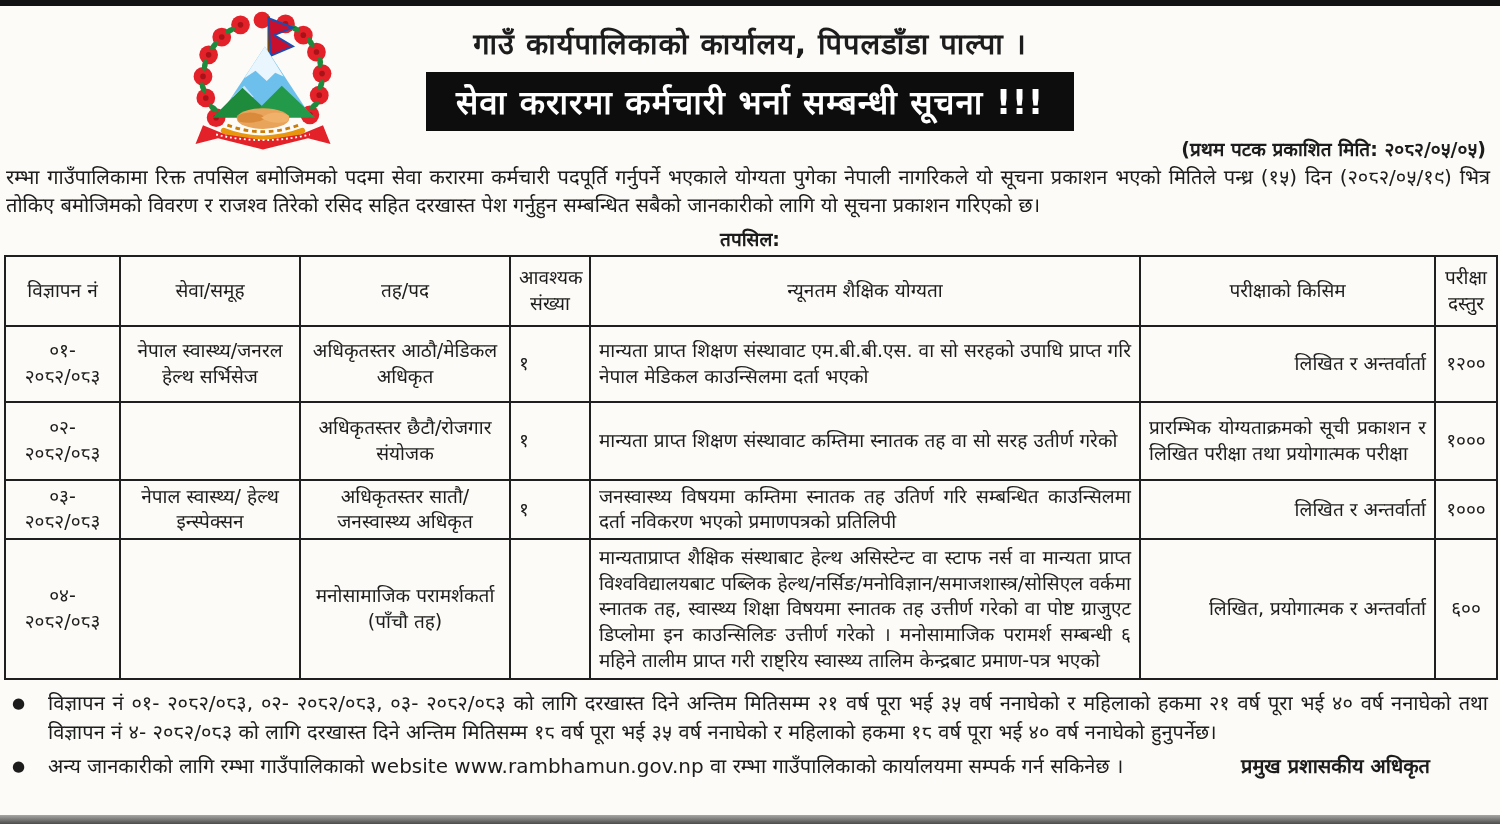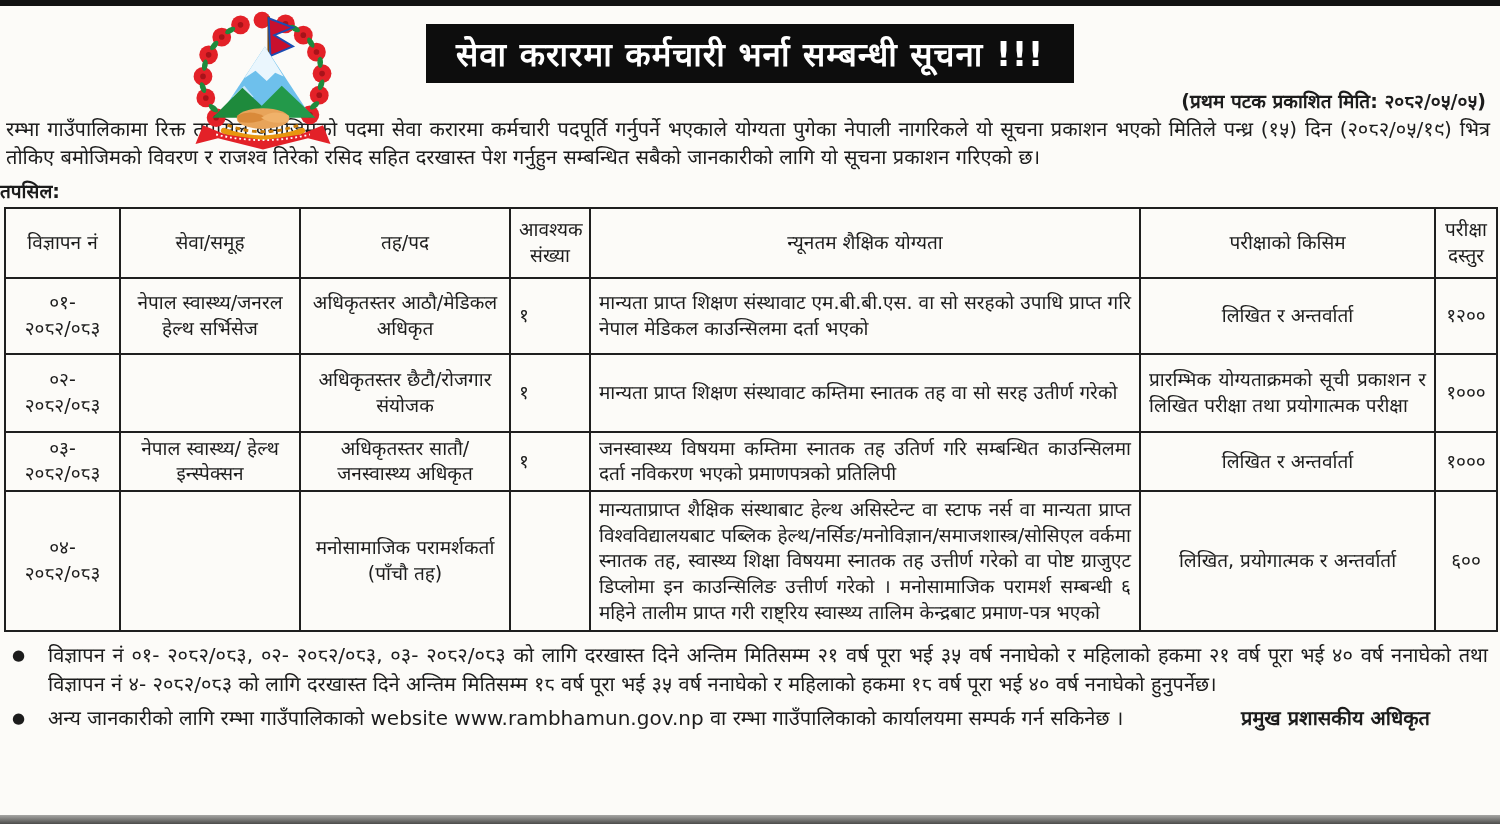--- a/index.html
+++ b/index.html
@@ -20,35 +20,35 @@
   .office-line { font-size: 29px; font-weight: bold; margin-top: 9px; letter-spacing: 1px; }
   .notice-banner {
     display: inline-block; background: #0d0d0d; color: #ffffff;
     font-size: 33px; font-weight: bold; padding: 7px 30px; margin-top: 10px; letter-spacing: 1px;
   }
 
   .pub-date { text-align: right; font-weight: bold; font-size: 19px; padding: 5px 14px 0 0; }
 
   .intro { font-size: 20px; line-height: 1.42; text-align: justify; padding: 1px 10px 0 6px; }
 
-  .table-caption { text-align: left; font-weight: 600; font-size: 19px; margin: 6px 0 3px; }
+  .table-caption { text-align: center; font-weight: 600; font-size: 19px; margin: 6px 0 3px; }
 
   table.vacancy { border-collapse: collapse; width: 1492px; margin-left: 4px; table-layout: fixed; }
   table.vacancy th, table.vacancy td {
     border: 2.5px solid #1f1f1f; font-size: 19px; vertical-align: middle; padding: 3px 8px;
     line-height: 1.35; overflow: hidden;
   }
   table.vacancy th { font-weight: 500; text-align: center; }
   tr.hrow  { height: 70px; }
   tr.row-0 { height: 76px; }
   tr.row-1 { height: 78px; }
   tr.row-2 { height: 52px; }
   tr.row-3 { height: 140px; }
   .c-center { text-align: center; }
-  .c-left   { text-align: center; }
+  .c-left   { text-align: right; }
   .c-just   { text-align: justify; }
   .count-cell { text-align: left; padding-left: 12px; }
 
   .notes { padding: 9px 12px 0 12px; }
   .note { display: flex; font-size: 20px; line-height: 1.45; }
   .note + .note { margin-top: 5px; }
   .bullet-glyph { width: 36px; flex: none; font-size: 15px; padding-top: 4px; }
   .note-text { flex: 1; text-align: justify; }
   .note-last .note-text { flex: 1; text-align: left; }
   .signature { font-weight: bold; font-size: 20px; white-space: nowrap; padding: 0 58px 0 30px; align-self: flex-end; }
@@ -124,20 +124,21 @@
         <path d="M108,116 Q92,108 78,118 Q90,126 106,122 Z" fill="#f0b26a"></path>
       </g>
 
       <path d="M38,132 Q80,148 122,132" fill="none" stroke="#e8960f" stroke-width="6" stroke-linecap="round"></path>
       <path d="M42,126 Q80,140 118,126" fill="none" stroke="#c97c08" stroke-width="3" stroke-dasharray="5 4"></path>
 
       <path d="M16,126 L40,136 L80,142 L120,136 L144,126 L152,146 L128,140 L80,152 L32,140 L8,146 Z" fill="#e32128"></path>
       <path d="M30,136 Q80,148 130,136" fill="none" stroke="#ffffff" stroke-width="2" stroke-dasharray="2 3"></path>
     </svg>
   </div>
+  <div class="office-line">गाउँ कार्यपालिकाको कार्यालय, पिपलडाँडा पाल्पा ।</div>
   <div>
     <span class="notice-banner">सेवा करारमा कर्मचारी भर्ना सम्बन्धी सूचना !!!</span>
   </div>
 </div>
 
 <div class="pub-date">(प्रथम पटक प्रकाशित मिति: २०८२/०५/०५)</div>
 
 <div class="intro">रम्भा गाउँपालिकामा रिक्त तपसिल बमोजिमको पदमा सेवा करारमा कर्मचारी पदपूर्ति गर्नुपर्ने भएकाले योग्यता पुगेका नेपाली नागरिकले यो सूचना प्रकाशन भएको मितिले पन्ध्र (१५) दिन (२०८२/०५/१९) भित्र तोकिए बमोजिमको विवरण र राजश्व तिरेको रसिद सहित दरखास्त पेश गर्नुहुन सम्बन्धित सबैको जानकारीको लागि यो सूचना प्रकाशन गरिएको छ।</div>
 
 <div class="table-caption">तपसिल:</div>

